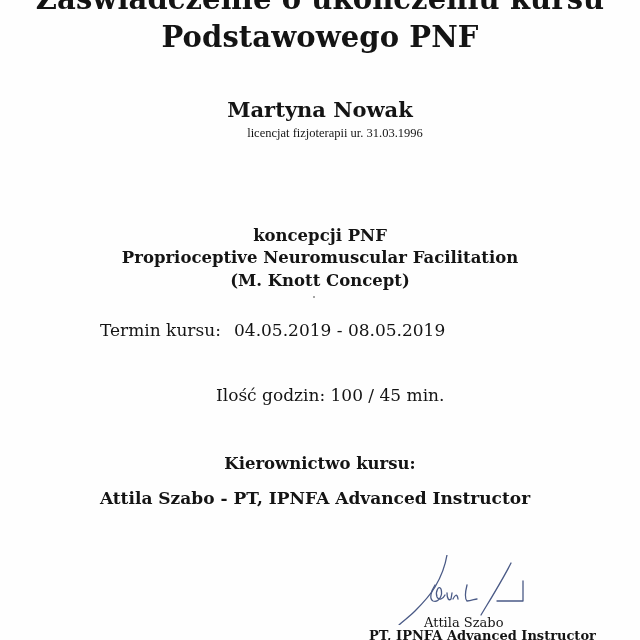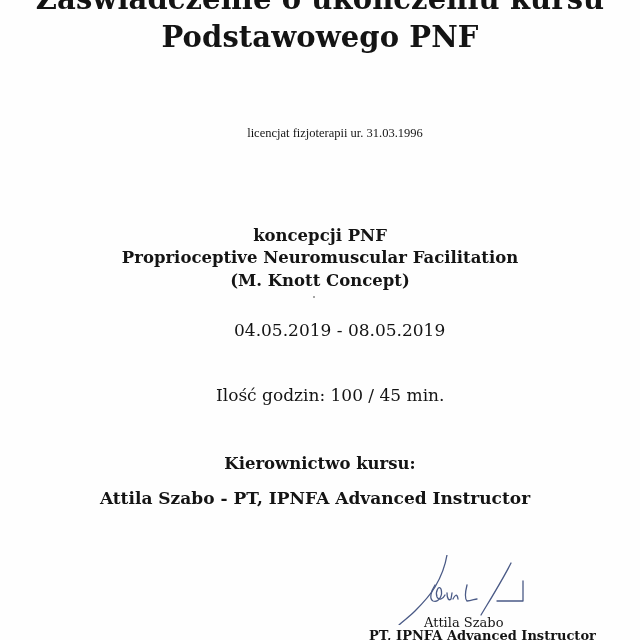--- a/index.html
+++ b/index.html
@@ -129,27 +129,29 @@
     }
   </style>
 </head>
 <body>
 
 <div class="page">
 
   <div class="abs title title-1">Zaświadczenie o ukończeniu kursu</div>
   <div class="abs title title-2">Podstawowego PNF</div>
 
+  <div class="abs name">Martyna Nowak</div>
   <div class="abs subtitle">licencjat fizjoterapii  ur. 31.03.1996</div>
 
   <div class="abs course course-2">koncepcji PNF</div>
   <div class="abs course course-3">Proprioceptive Neuromuscular Facilitation</div>
   <div class="abs course course-4">(M. Knott Concept)</div>
   <div class="speck"></div>
 
+  <div class="term-label">Termin kursu:</div>
   <div class="term-date term-date-1">04.05.2019 - 08.05.2019</div>
 
   <div class="hours">Ilość godzin: 100 / 45 min.</div>
 
   <div class="abs mgmt-label">Kierownictwo kursu:</div>
   <div class="abs mgmt-name">Attila Szabo - PT, IPNFA Advanced Instructor</div>
 
   <svg class="sig-svg" viewBox="0 0 170 70">
     <g fill="none" stroke="#4a5a86" stroke-width="1.3" stroke-linecap="round" stroke-linejoin="round">
 

